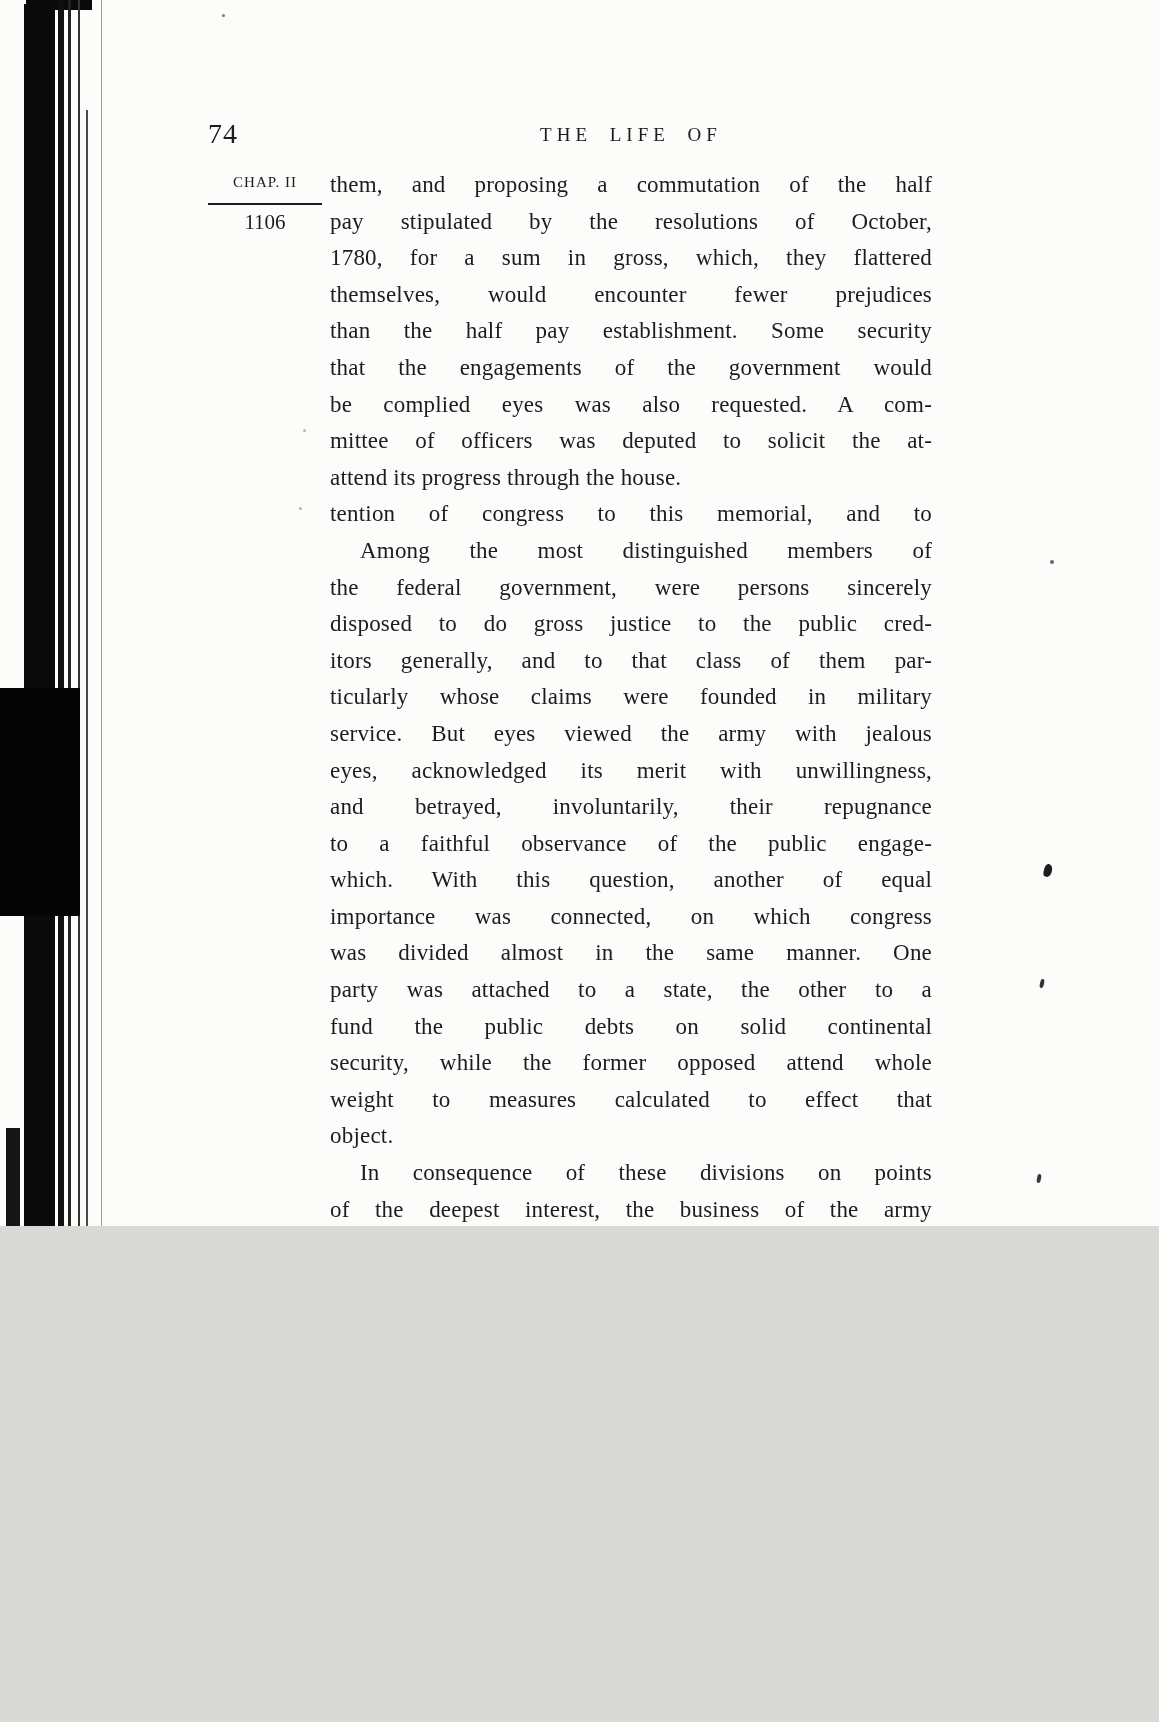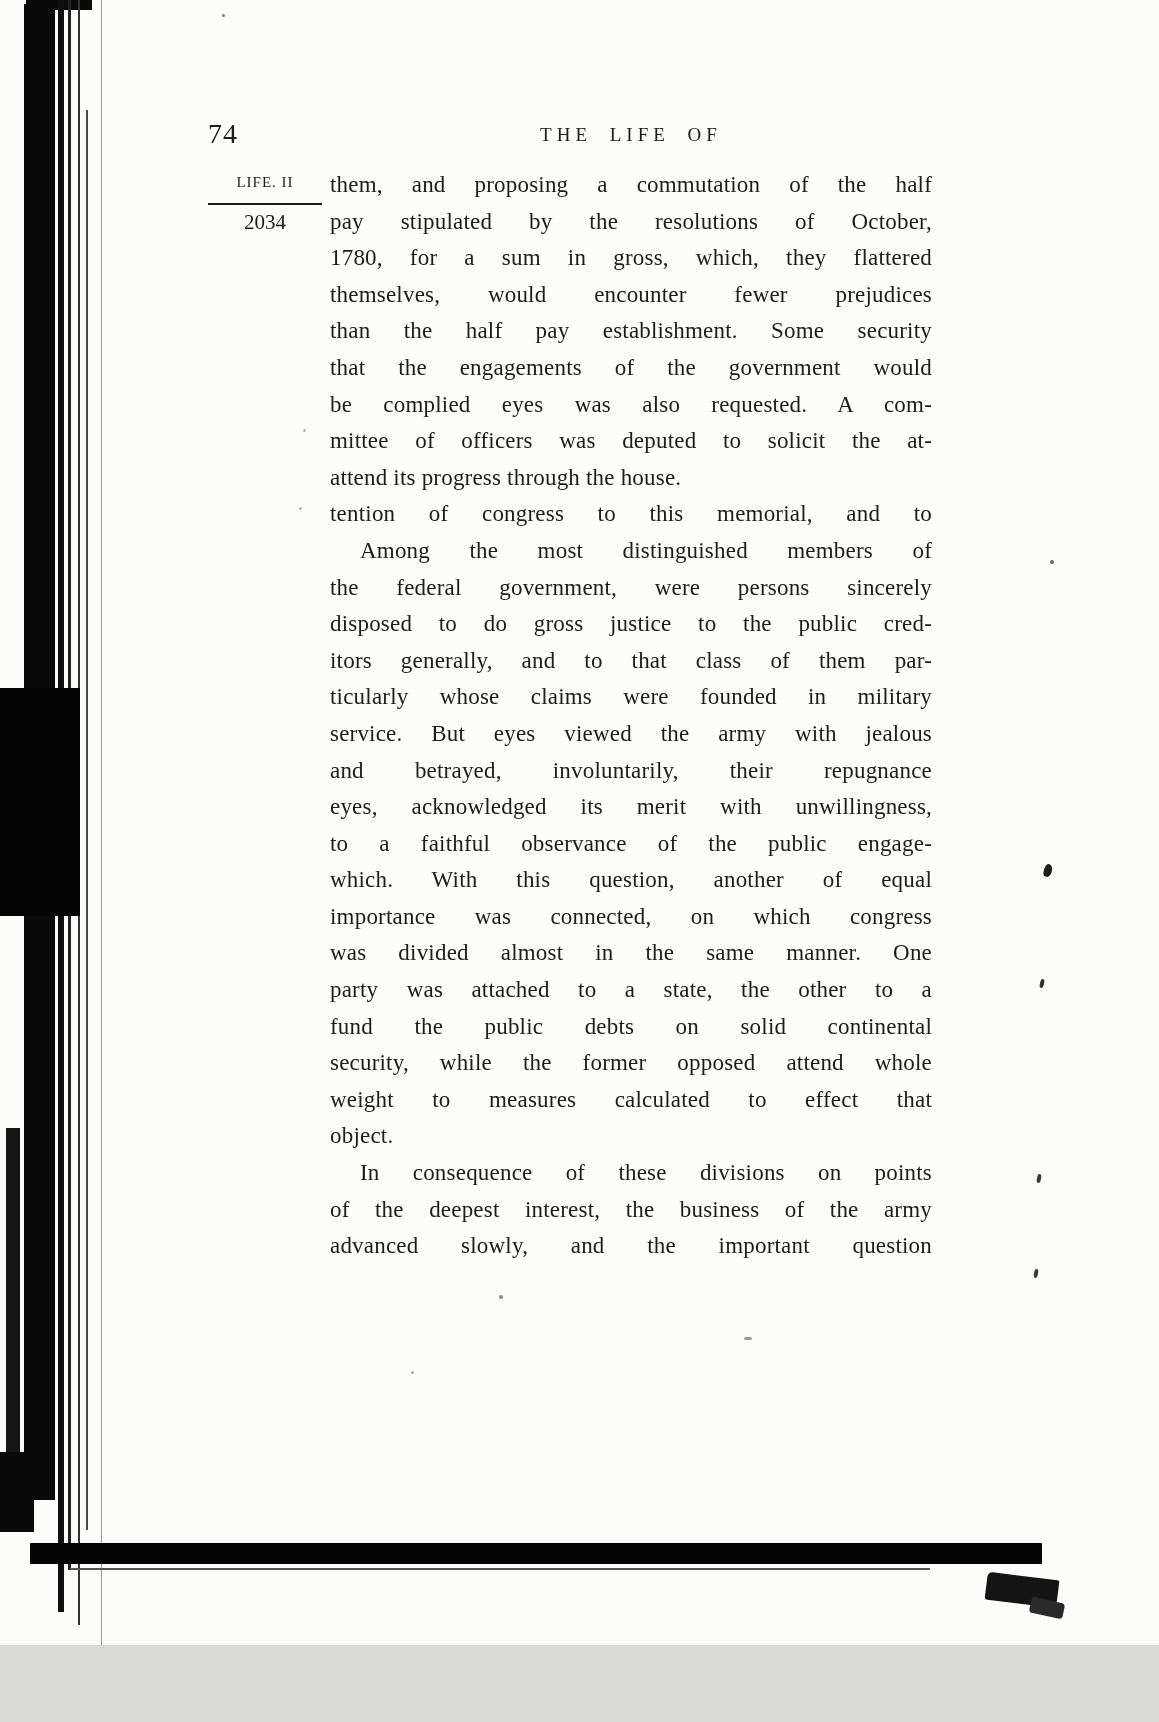--- a/index.html
+++ b/index.html
@@ -1,18 +1,18 @@
 <!DOCTYPE html>
 <html><head>
 <meta charset="utf-8">
 <style>
   html,body{margin:0;padding:0;background:#d9d9d6;}
   .page{
     position:relative;
-    width:1159px;height:1645px;
+    width:1159px;height:1226px;
     background:#fcfcfa;
     overflow:hidden;
     font-family:"Liberation Serif", serif;
     color:#1c1c1c;
   }
 
   
   .artifact{position:absolute;background:#0a0a0a;}
   .bind-cap    {left:26px;top:0;width:66px;height:10px;}
   .bind-a      {left:24px;top:4px;width:31px;height:1496px;}
@@ -114,23 +114,23 @@
   <div class="speck sp6"></div>
   <div class="speck sp7"></div>
   <div class="speck sp8"></div>
   <div class="speck sp9"></div>
   <div class="speck sp10"></div>
   <div class="speck sp11"></div>
 
   <div class="page-number">74</div>
   <div class="running-title">THE LIFE OF</div>
 
-  <div class="chap-label">LIFE. II</div>
+  <div class="chap-label">CHAP. II</div>
   <div class="chap-rule"></div>
-  <div class="year-label">2034</div>
+  <div class="year-label">1106</div>
 
   <div class="text-column">
 
     <div>
       <div class="line">them, and proposing a commutation of the half</div>
       <div class="line">pay stipulated by the resolutions of October,</div>
       <div class="line">1780, for a sum in gross, which, they flattered</div>
       <div class="line">themselves, would encounter fewer prejudices</div>
       <div class="line">than the half pay establishment. Some security</div>
       <div class="line">that the engagements of the government would</div>
@@ -140,22 +140,22 @@
       <div class="line">tention of congress to this memorial, and to</div>
     </div>
 
     <div>
       <div class="line indent">Among the most distinguished members of</div>
       <div class="line">the federal government, were persons sincerely</div>
       <div class="line">disposed to do gross justice to the public cred-</div>
       <div class="line">itors generally, and to that class of them par-</div>
       <div class="line">ticularly whose claims were founded in military</div>
       <div class="line">service. But eyes viewed the army with jealous</div>
+      <div class="line">eyes, acknowledged its merit with unwillingness,</div>
       <div class="line">and betrayed, involuntarily, their repugnance</div>
-      <div class="line">eyes, acknowledged its merit with unwillingness,</div>
       <div class="line">to a faithful observance of the public engage-</div>
       <div class="line">which. With this question, another of equal</div>
       <div class="line">importance was connected, on which congress</div>
       <div class="line">was divided almost in the same manner. One</div>
       <div class="line">party was attached to a state, the other to a</div>
       <div class="line">fund the public debts on solid continental</div>
       <div class="line">security, while the former opposed attend whole</div>
       <div class="line">weight to measures calculated to effect that</div>
       <div class="line endline">object.</div>
     </div>

